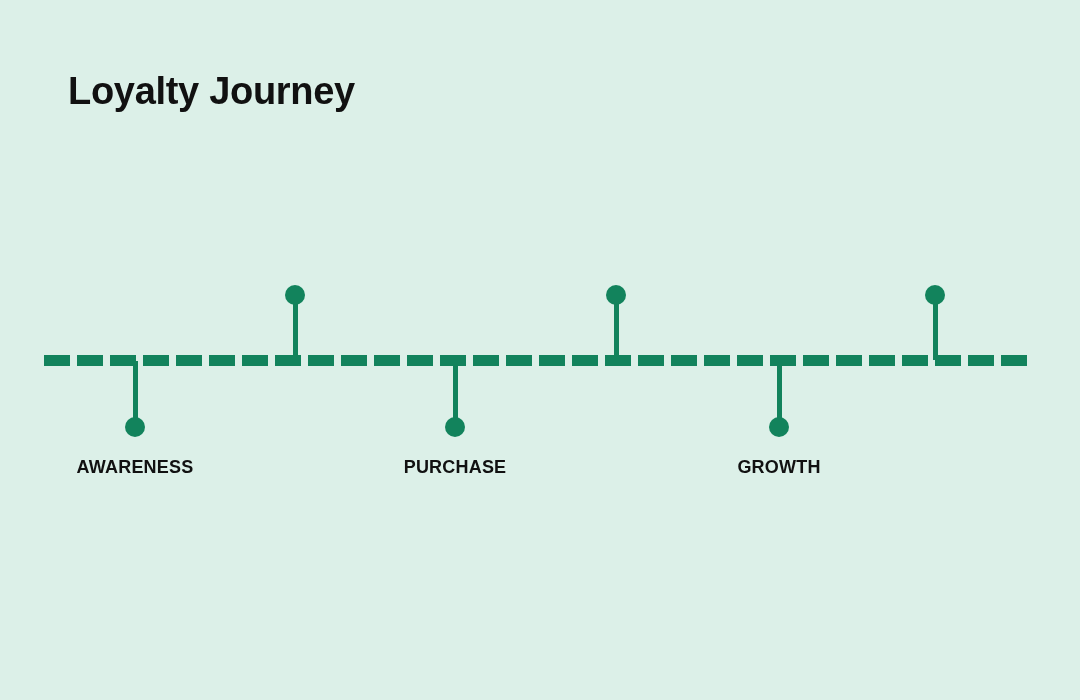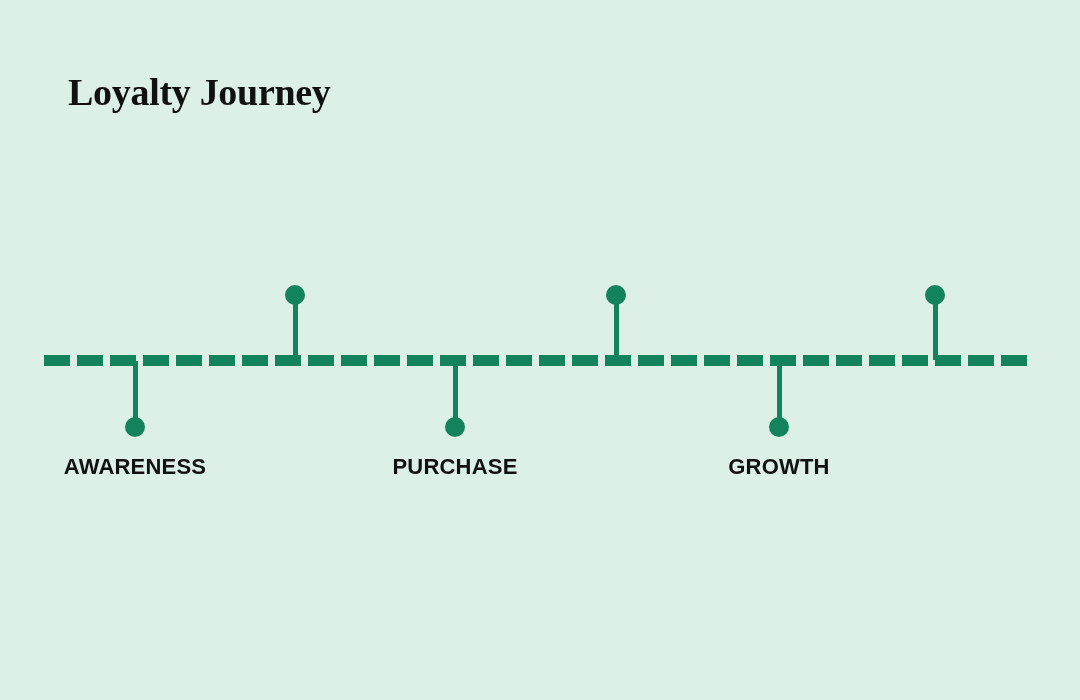--- a/index.html
+++ b/index.html
@@ -23,21 +23,20 @@
   
   #chart-title {
     position: absolute;
     left: 68px;
     top: 70px;
     font-size: 38px;
     font-weight: bold;
     color: #111111;
     letter-spacing: -0.3px;
     white-space: nowrap;
-    font-family: Liberation Serif, serif;
   }
 
   
   #timeline-axis {
     position: absolute;
     left: 44px;
     top: 355px;
     width: 986px;
     height: 11px;
   }
@@ -65,21 +64,21 @@
   .dot {
     position: absolute;
     width: 20px;
     height: 20px;
     border-radius: 50%;
     background: #12835c;
     left: -10px;
   }
   .milestone-label {
     position: absolute;
-    font-size: 22px;
+    font-size: 18px;
     font-weight: bold;
     color: #111111;
     letter-spacing: 0.2px;
     line-height: 30px;
     white-space: pre-line;
   }
   .label-centered {
     transform: translateX(-50%);
     text-align: center;
   }

